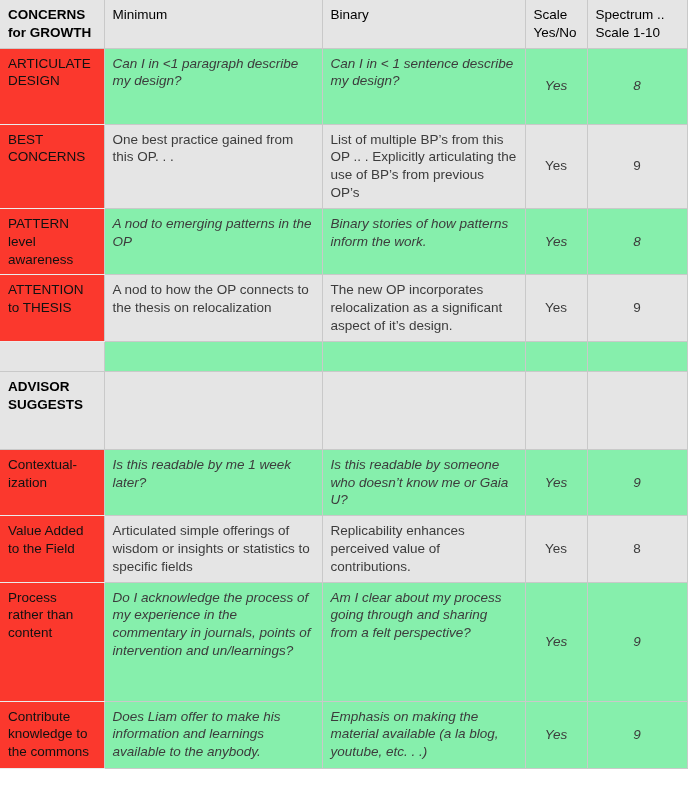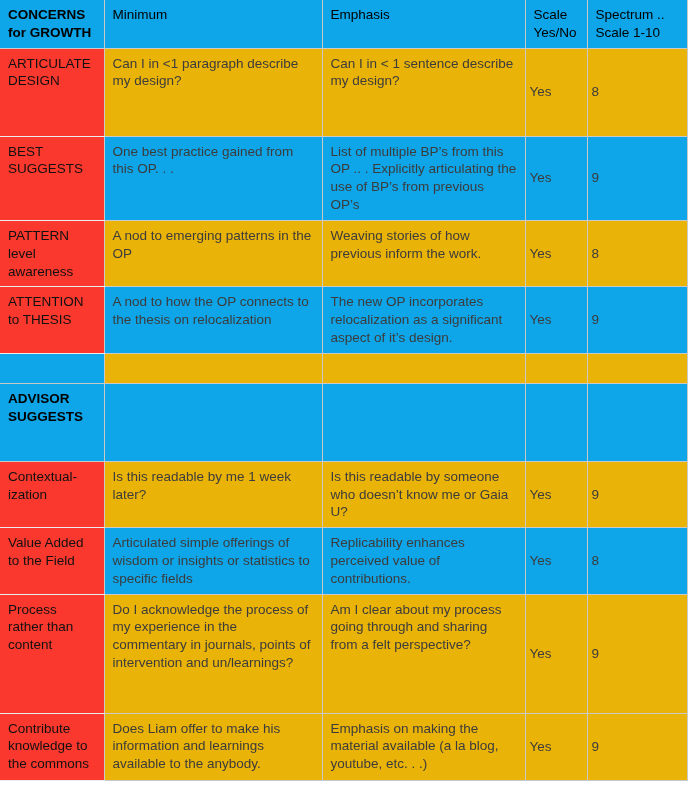--- a/index.html
+++ b/index.html
@@ -35,68 +35,69 @@
     font-weight: bold;
     color: #000000;
   }
   td.red {
     background: #fb382d;
     color: #111111;
     border-top-color: #ececec;
     border-bottom-color: #ececec;
     border-right-color: #c9c9c9;
   }
-  td.gray { background: #eab308; }
-  td.white { background: #0ea5e9; }
+  td.gray { background: #86efac; font-style: italic; }
+  td.white { background: #e5e5e5; }
   td.center {
+    text-align: center;
     vertical-align: middle;
     padding: 2px 4px;
   }
 </style>
 </head>
 <body>
 
 <table class="concerns">
   <colgroup>
     <col style="width:104px">
     <col style="width:218px">
     <col style="width:203px">
     <col style="width:62px">
     <col style="width:100px">
   </colgroup>
 
   <tbody>
       <tr class="header-row" style="height:48px">
     <td class="first bold white">CONCERNS for GROWTH</td>
     <td class="white">Minimum</td>
-    <td class="white">Emphasis</td>
+    <td class="white">Binary</td>
     <td class="white">Scale Yes/No</td>
     <td class="white">Spectrum .. Scale 1-10</td>
   </tr>
 
-  <tr style="height:88px">
+  <tr style="height:76px">
     <td class="first red">ARTICULATE DESIGN</td>
     <td class="gray">Can I in &lt;1 paragraph describe my design?</td>
     <td class="gray">Can I in &lt; 1 sentence describe my design?</td>
     <td class="gray center">Yes</td>
     <td class="gray center">8</td>
   </tr>
 
   <tr style="height:84px">
-    <td class="first red">BEST SUGGESTS</td>
+    <td class="first red">BEST CONCERNS</td>
     <td class="white">One best practice gained from this OP. . .</td>
     <td class="white">List of multiple BP’s from this OP .. . Explicitly articulating the use of BP’s from previous OP’s</td>
     <td class="white center">Yes</td>
     <td class="white center">9</td>
   </tr>
 
   <tr style="height:63px">
     <td class="first red">PATTERN level awareness</td>
     <td class="gray">A nod to emerging patterns in the OP</td>
-    <td class="gray">Weaving stories of how previous inform the work.</td>
+    <td class="gray">Binary stories of how patterns inform the work.</td>
     <td class="gray center">Yes</td>
     <td class="gray center">8</td>
   </tr>
 
   <tr style="height:60px">
     <td class="first red">ATTENTION to THESIS</td>
     <td class="white">A nod to how the OP connects to the thesis on relocalization</td>
     <td class="white">The new OP incorporates relocalization as a significant aspect of it’s design.</td>
     <td class="white center">Yes</td>
     <td class="white center">9</td>

